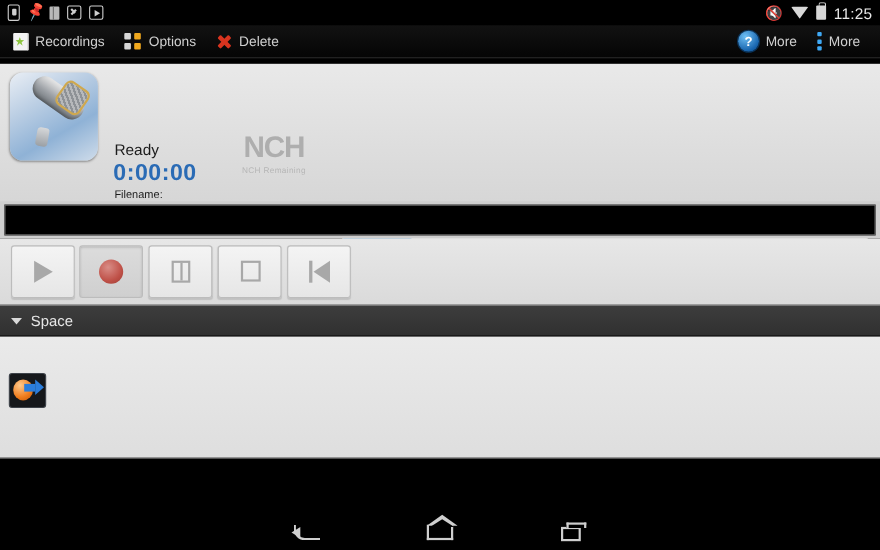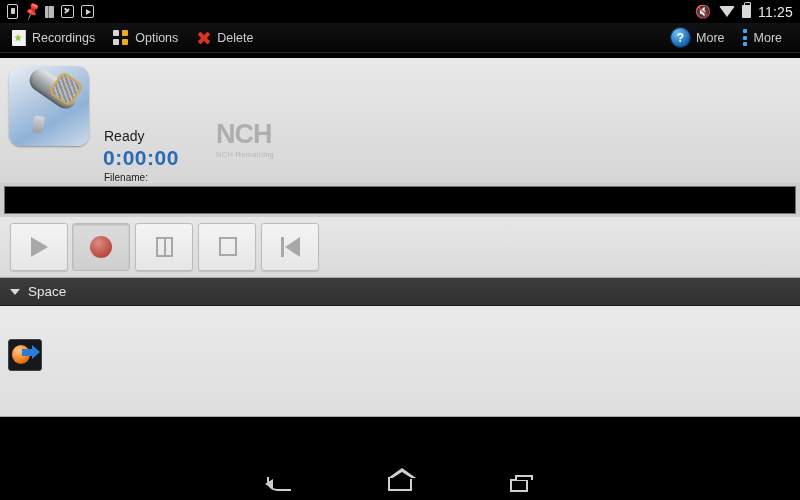--- a/index.html
+++ b/index.html
@@ -262,21 +262,21 @@
     position: absolute; left: 104px; top: 136px;
     font-size: 13.5px; color: #1c1c1c;
   }
   .space-label {
     position: absolute; left: 104px; top: 162px;
     font-size: 13px; color: #1c1c1c;
   }
 
   .nch-logo {
     position: absolute; left: 216px; top: 63px;
-    width: 66px; 
+    width: 66px; text-align: center;
     user-select: none;
   }
   .nch-word {
     font-family: "Liberation Sans", sans-serif;
     font-weight: bold;
     font-size: 27px;
     color: #aeaeae;
     letter-spacing: -1px;
     line-height: 27px;
   }

